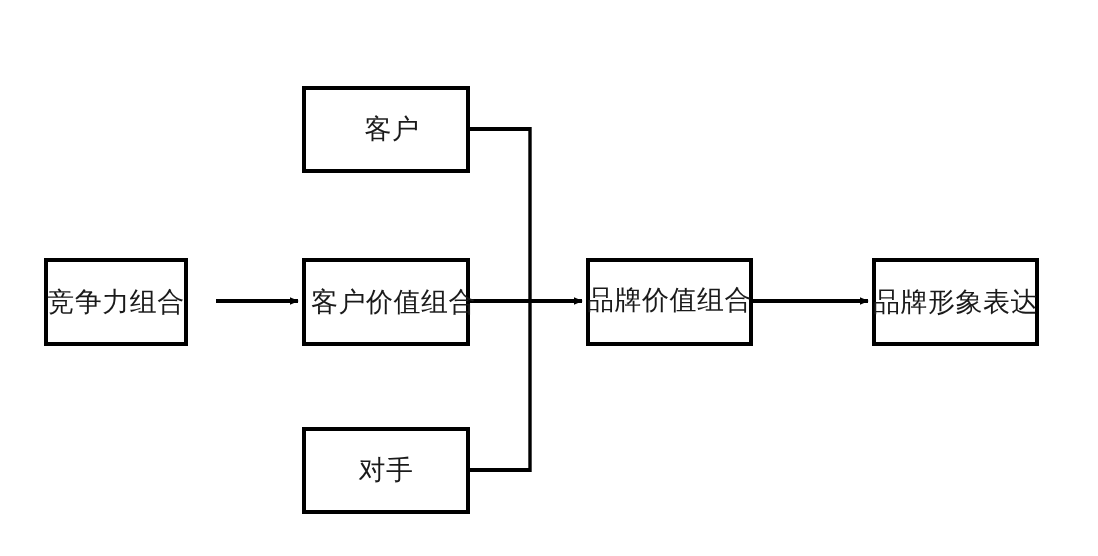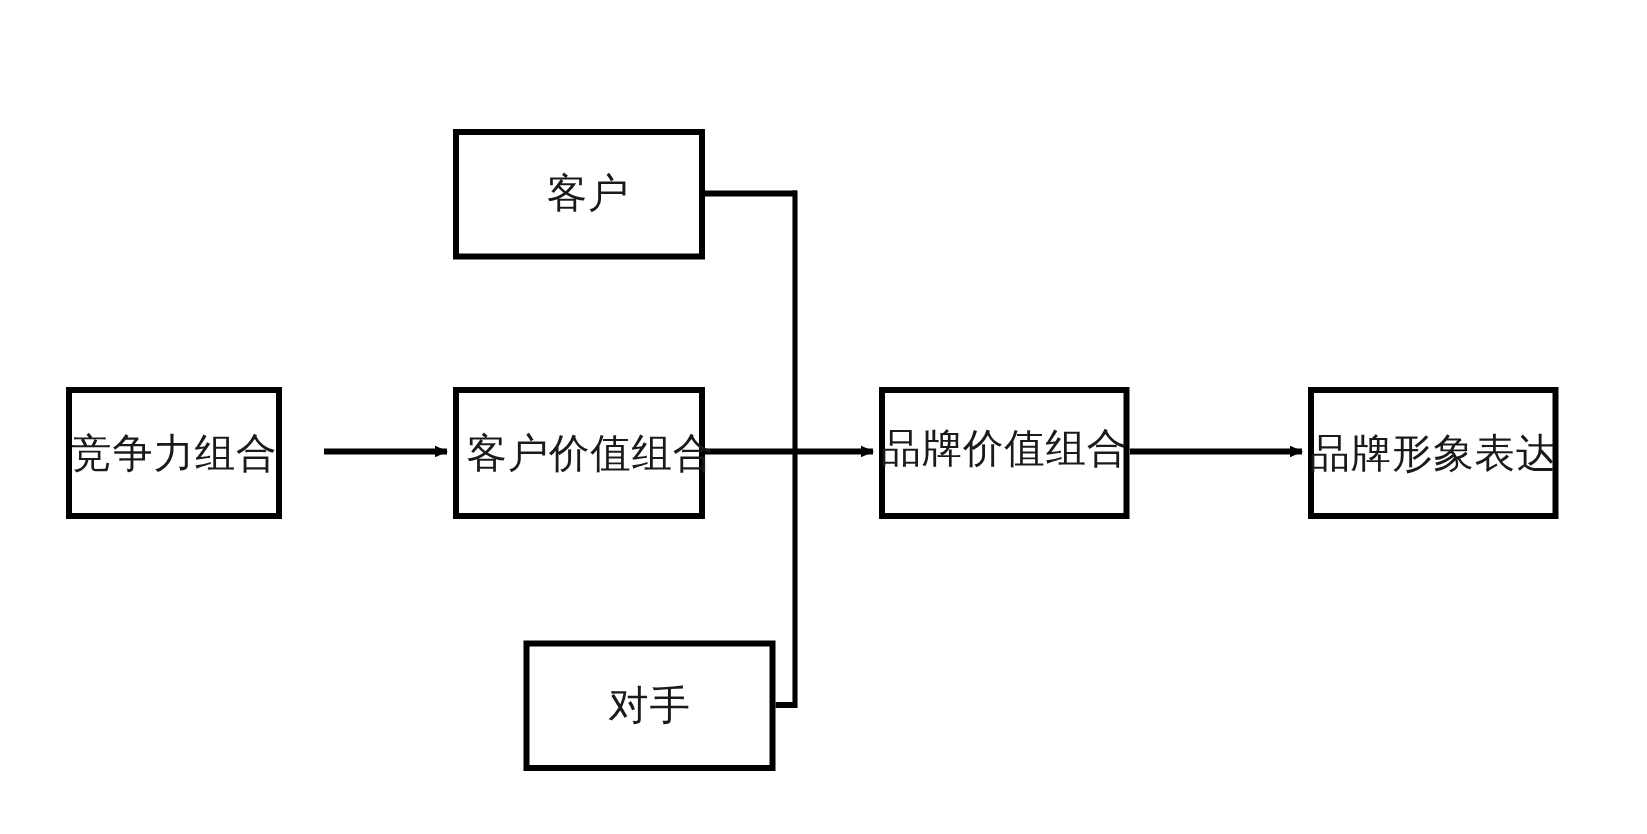--- a/index.html
+++ b/index.html
@@ -74,21 +74,21 @@
   </div>
 
   <div class="node" style="left:302px; top:86px; width:168px; height:87px;padding-left:12px;">
     <span class="node-label">客户</span>
   </div>
 
   <div class="node" style="left:302px; top:258px; width:168px; height:88px;padding-left:15px;">
     <span class="node-label">客户价值组合</span>
   </div>
 
-  <div class="node" style="left:302px; top:427px; width:168px; height:87px;margin-left:47px;">
+  <div class="node" style="left:302px; top:427px; width:168px; height:87px;">
     <span class="node-label">对手</span>
   </div>
 
   <div class="node" style="left:586px; top:258px; width:167px; height:88px;font-family:Liberation Mono, monospace;">
     <span class="node-label">品牌价值组合</span>
   </div>
 
   <div class="node" style="left:872px; top:258px; width:167px; height:88px;">
     <span class="node-label">品牌形象表达</span>
   </div>

